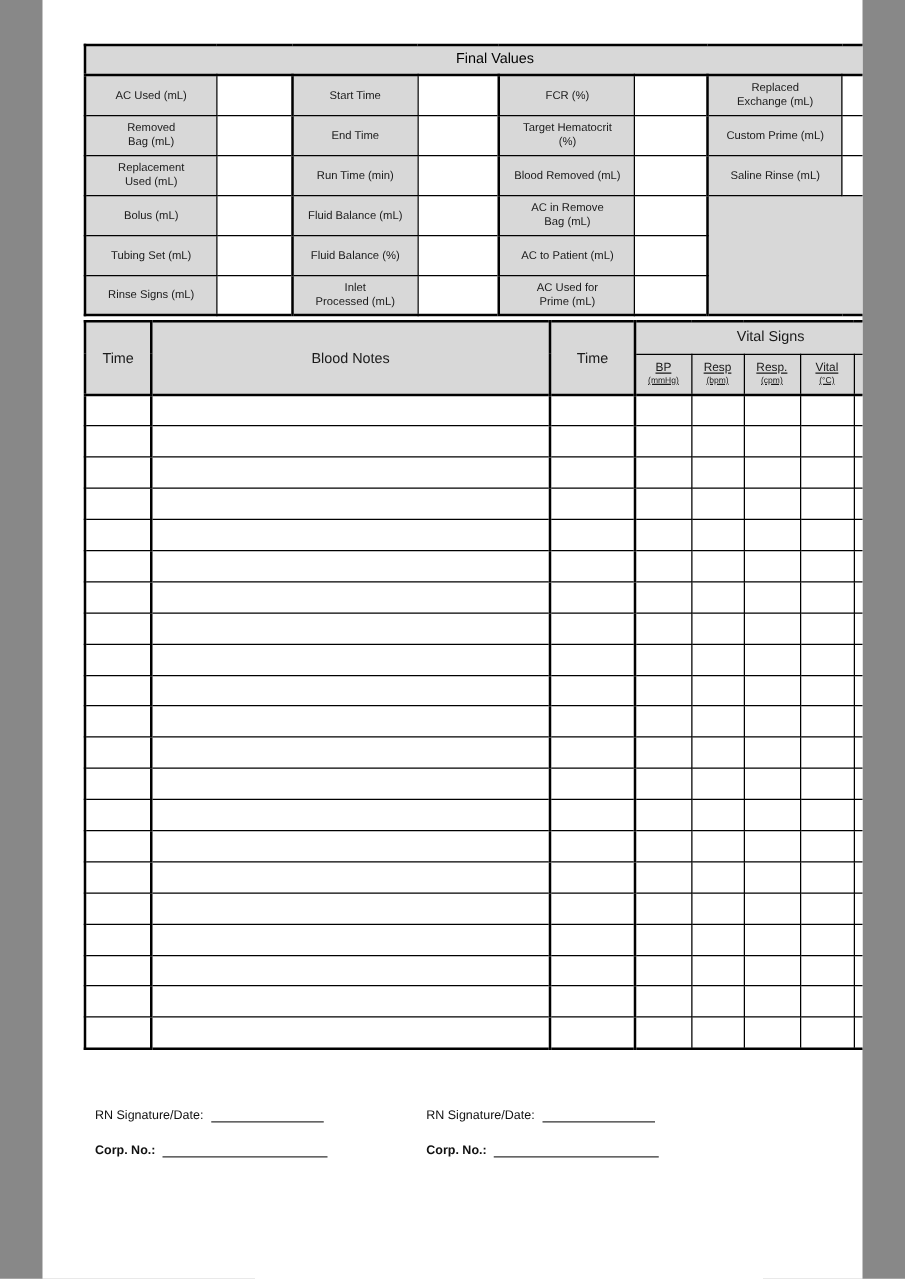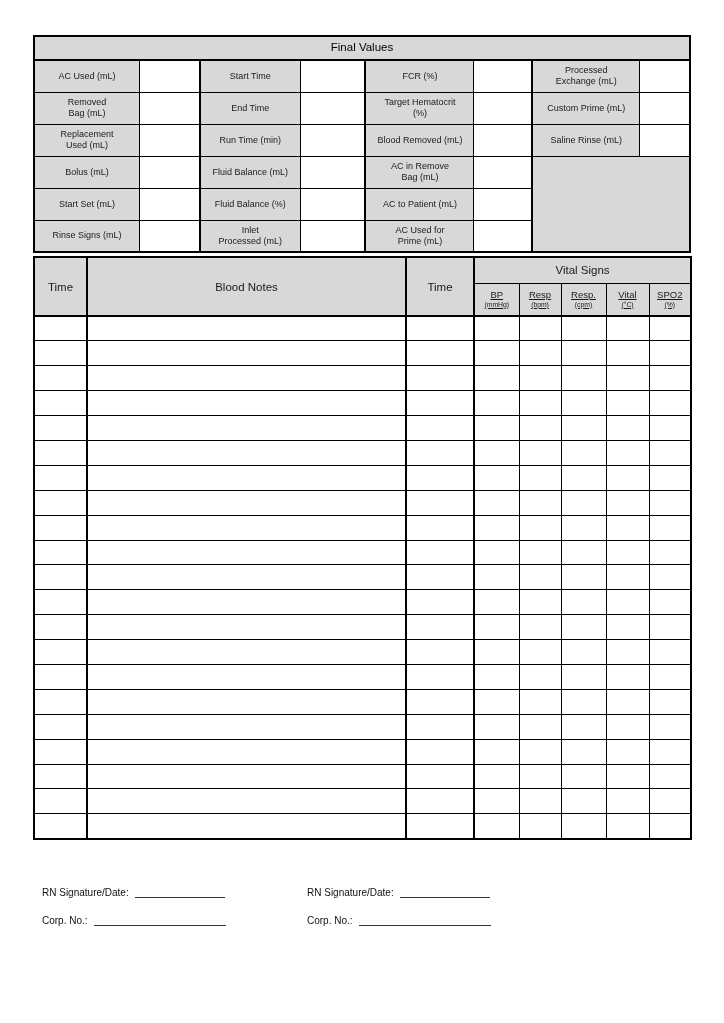--- a/index.html
+++ b/index.html
@@ -3,21 +3,21 @@
 <meta charset="utf-8">
 <style>
   :root{
     --fill:#d8d8d8;
     --border:#000000;
     --page-bg:#ffffff;
   }
   html,body{margin:0;padding:0;}
   body{background:#888;font-family:"Liberation Sans", sans-serif;}
   .page{
-    position:relative;width:724px;height:1023px;background:var(--page-bg);
+    position:relative;width:656px;height:1023px;background:var(--page-bg);
     margin:0 auto;overflow:hidden;
   }
   table{border-collapse:collapse;table-layout:fixed;}
 
   
   .fv{position:absolute;left:33px;top:35px;width:658px;border:2px solid var(--border);}
   .fv td,.fv th{border:1px solid var(--border);padding:0;font-size:9px;line-height:1.2;}
   .fv .title{
     height:22px;background:var(--fill);text-align:center;
     font-size:11.5px;font-weight:normal;border-bottom:2px solid var(--border);
@@ -48,21 +48,21 @@
   .nn tbody td{background:#ffffff;}
   .nn tbody td.thickL{border-left:2px solid var(--border);}
 
   
   .sigs{position:absolute;left:0;top:886px;width:724px;font-size:10px;color:#111;}
   .sig-block{position:absolute;top:0;width:270px;}
   .sig-block.left{left:42px;}
   .sig-block.right{left:307px;}
   .sig-line{position:absolute;white-space:nowrap;}
   .sig-line.row1{top:0;}
-  .sig-line.row2{top:28px;}
+  .sig-line.row2{top:28px;font-weight:bold;}
   .blank{
     display:inline-block;border-bottom:1px solid #333;height:11px;
     vertical-align:bottom;margin-left:6px;
   }
   .blank.sig{width:90px;}
   .blank.corp{width:132px;}
 </style>
 </head>
 <body>
 
@@ -83,21 +83,21 @@
         <tr>
       <td class="title" colspan="8">Final Values</td>
     </tr>
     <tr class="datarow">
       <td class="lbl">AC Used (mL)</td>
       <td class="val"></td>
       <td class="lbl sep">Start Time</td>
       <td class="val"></td>
       <td class="lbl sep">FCR (%)</td>
       <td class="val"></td>
-      <td class="lbl sep">Processed
+      <td class="lbl sep">Replaced
 Exchange (mL)</td>
       <td class="val"></td>
     </tr>
     <tr class="datarow">
       <td class="lbl">Removed
 Bag (mL)</td>
       <td class="val"></td>
       <td class="lbl sep">End Time</td>
       <td class="val"></td>
       <td class="lbl sep">Target Hematocrit
@@ -121,21 +121,21 @@
       <td class="lbl">Bolus (mL)</td>
       <td class="val"></td>
       <td class="lbl sep">Fluid Balance (mL)</td>
       <td class="val"></td>
       <td class="lbl sep">AC in Remove
 Bag (mL)</td>
       <td class="val"></td>
       <td class="merged sep" rowspan="3" colspan="2"></td>
     </tr>
     <tr class="datarow">
-      <td class="lbl">Start Set (mL)</td>
+      <td class="lbl">Tubing Set (mL)</td>
       <td class="val"></td>
       <td class="lbl sep">Fluid Balance (%)</td>
       <td class="val"></td>
       <td class="lbl sep">AC to Patient (mL)</td>
       <td class="val"></td>
     </tr>
     <tr class="datarow">
       <td class="lbl">Rinse Signs (mL)</td>
       <td class="val"></td>
       <td class="lbl sep">Inlet

